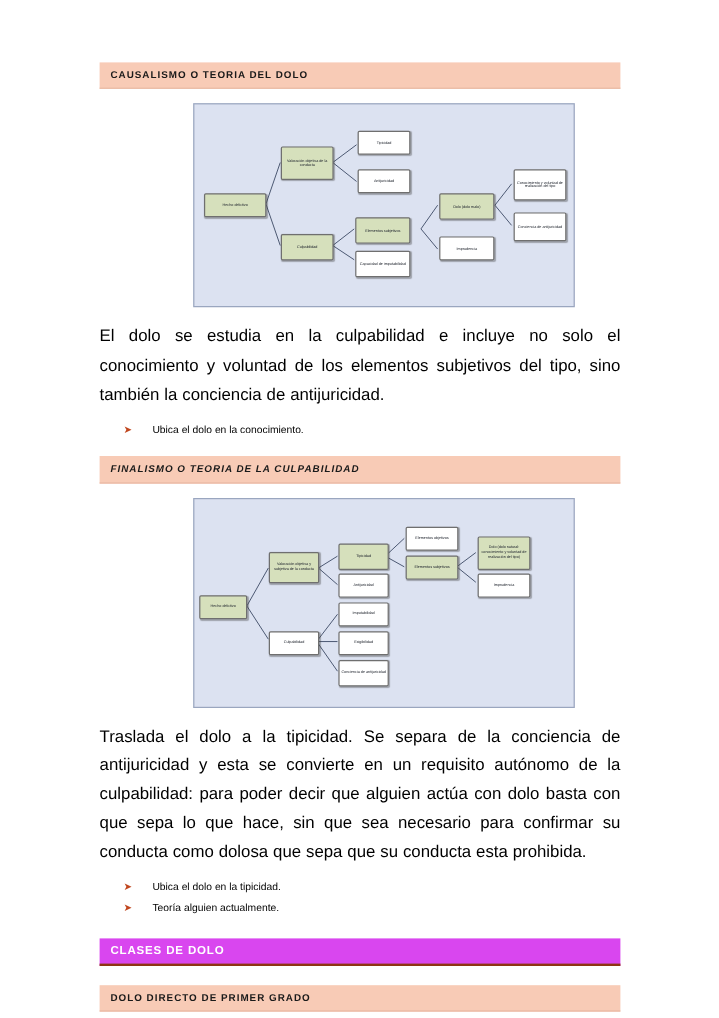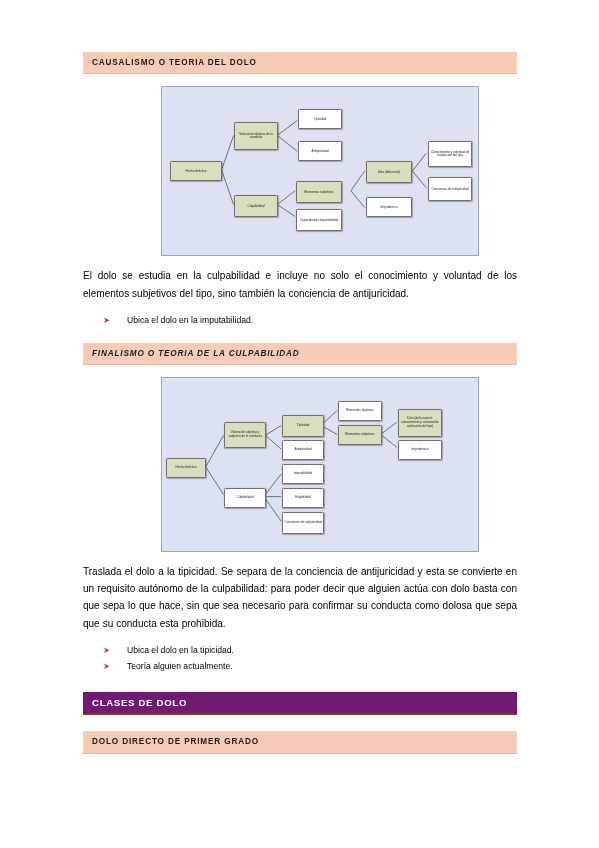--- a/index.html
+++ b/index.html
@@ -38,31 +38,31 @@
     font-weight: bold;
     letter-spacing: 0.85px;
     line-height: 1.15;
   }
   .bar-pink {
     background: #F8CBB6;
     color: #1a1a1a;
     border-bottom: 1px solid #E8B8A2;
   }
   .bar-red {
-    background: #701a75;
+    background: #d946ef;
     color: #ffffff;
     border-bottom: 2px solid #8E3514;
     font-size: 9.6px;
     letter-spacing: 0.7px;
     padding: 5px 9px 5px 9px;
   }
 
   
   .para {
-    font-size: 10px;
+    font-size: 14px;
     line-height: 1.72;
     text-align: justify;
     margin: 11px 0 0 0;
     word-spacing: 0.2px;
   }
   .para.tight { margin-top: 9px; }
 
   
   .bullets {
     margin: 10px 0 0 0;
@@ -153,21 +153,21 @@
       <div class="node white" style="left:204px;top:110px; width:46px; height:20px;">Imprudencia</div>
       <div class="node white" style="left:266px;top:54px;  width:44px; height:26px;">Conocimiento y voluntad de realización del tipo</div>
       <div class="node white" style="left:266px;top:90px;  width:44px; height:24px;">Conciencia de antijuricidad</div>
     </div>
 
     <p class="para">El dolo se estudia en la culpabilidad e incluye no solo el conocimiento y voluntad de los elementos subjetivos del tipo, sino también la conciencia de antijuricidad.</p>
 
     <ul class="bullets">
       <li>
         <span class="arrow">➤</span>
-        <span>Ubica el dolo en la imputabilidad.</span>
+        <span>Ubica el dolo en la conocimiento.</span>
       </li>
     </ul>
 
     <div class="bar bar-pink" style="margin-top:14px;font-style:italic;">FINALISMO O TEORIA DE LA CULPABILIDAD</div>
 
     <div class="diagram" id="diagram2" style="width:318px;height:175px;">
       <svg viewBox="0 0 318 175" preserveAspectRatio="none">
         <g stroke="#44516b" stroke-width="0.8" fill="none">
           <path d="M44,90 L62,58"></path>
           <path d="M44,90 L62,118"></path>

